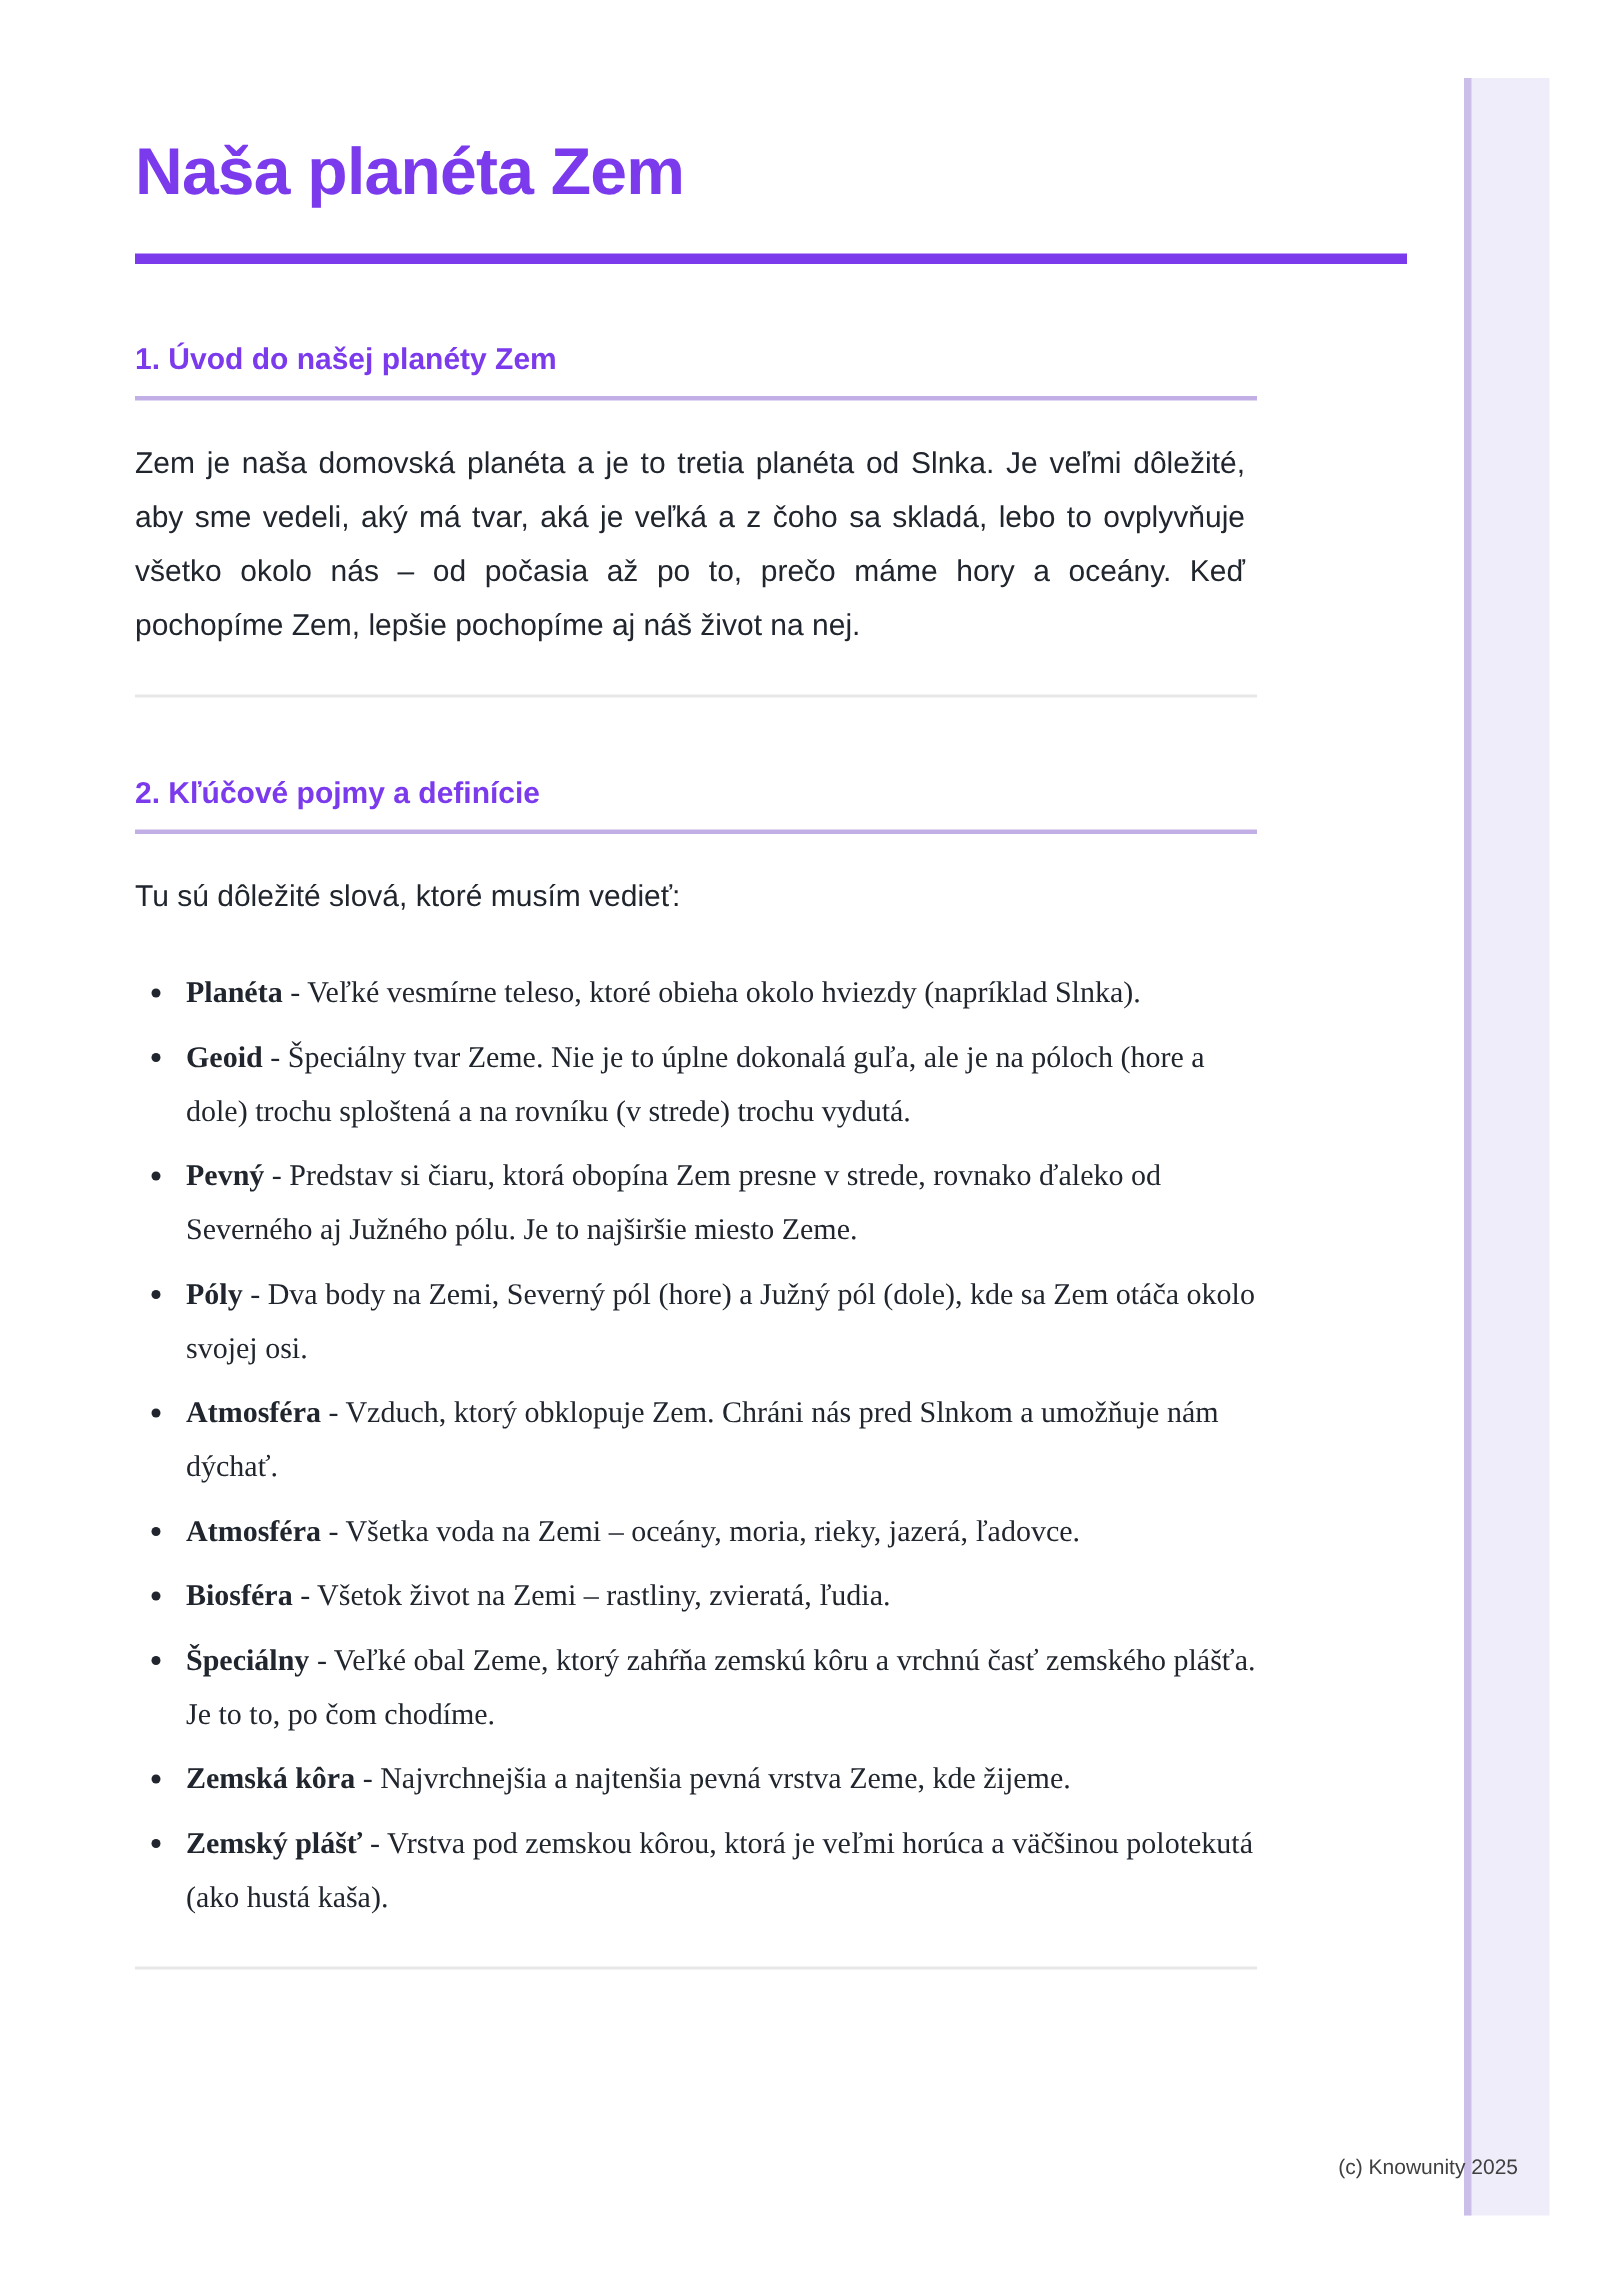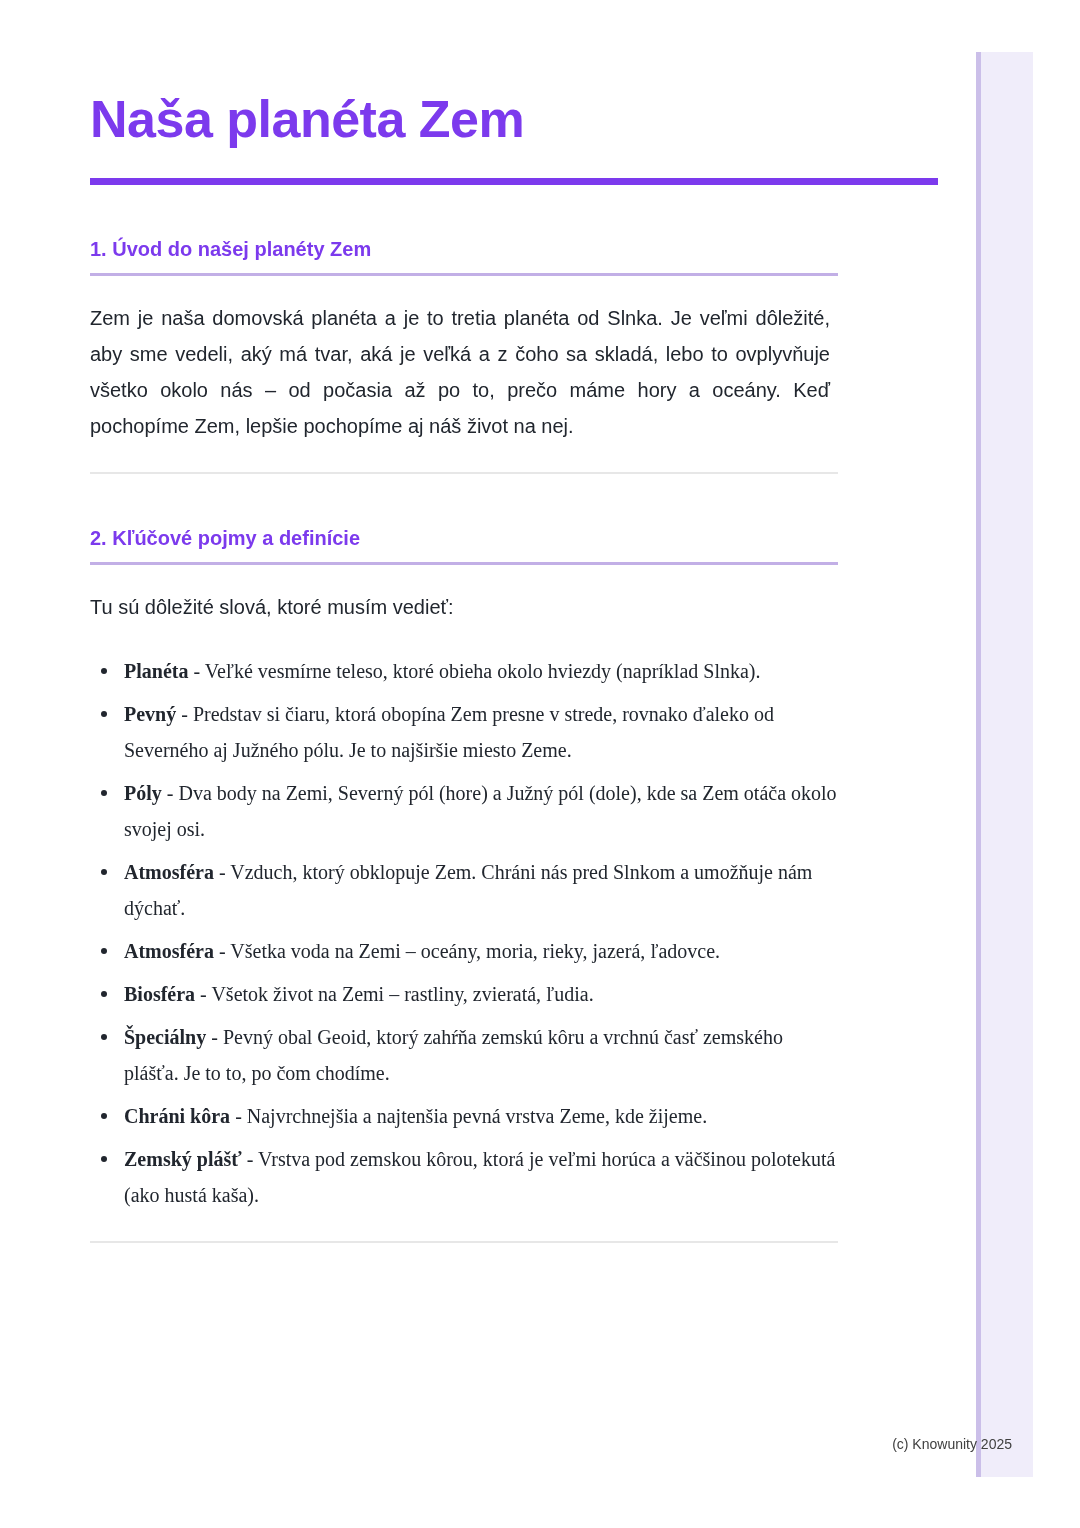--- a/index.html
+++ b/index.html
@@ -20,21 +20,21 @@
     z-index: 1;
   }
   .content {
     position: absolute;
     left: 90px; top: 0;
     width: 848px;
     z-index: 2;
   }
   h1.page-title {
     margin-top: 90px;
-    font-size: 52px;
+    font-size: 44px;
     line-height: 1.15;
     font-weight: bold;
     color: #7c3aed;
     letter-spacing: -0.5px;
   }
   .title-rule {
     margin-top: 28px;
     width: 848px; height: 7px;
     background: #7c3aed;
     border: none;
@@ -119,27 +119,28 @@
     <hr class="divider">
   </section>
 
   <section class="section">
     <h2 class="section-heading">2. Kľúčové pojmy a definície</h2>
     <div class="heading-rule"></div>
     <p class="list-intro">Tu sú dôležité slová, ktoré musím vedieť:</p>
 
     <ul class="term-list">
       <li><span class="dot"></span><span class="term">Planéta</span><span> - </span><span class="def">Veľké vesmírne teleso, ktoré obieha okolo hviezdy (napríklad Slnka).</span></li>
+      <li><span class="dot"></span><span class="term">Geoid</span><span> - </span><span class="def">Špeciálny tvar Zeme. Nie je to úplne dokonalá guľa, ale je na póloch (hore a dole) trochu sploštená a na rovníku (v strede) trochu vydutá.</span></li>
       <li><span class="dot"></span><span class="term">Pevný</span><span> - </span><span class="def">Predstav si čiaru, ktorá obopína Zem presne v strede, rovnako ďaleko od Severného aj Južného pólu. Je to najširšie miesto Zeme.</span></li>
       <li><span class="dot"></span><span class="term">Póly</span><span> - </span><span class="def">Dva body na Zemi, Severný pól (hore) a Južný pól (dole), kde sa Zem otáča okolo svojej osi.</span></li>
       <li><span class="dot"></span><span class="term">Atmosféra</span><span> - </span><span class="def">Vzduch, ktorý obklopuje Zem. Chráni nás pred Slnkom a umožňuje nám dýchať.</span></li>
       <li><span class="dot"></span><span class="term">Atmosféra</span><span> - </span><span class="def">Všetka voda na Zemi – oceány, moria, rieky, jazerá, ľadovce.</span></li>
       <li><span class="dot"></span><span class="term">Biosféra</span><span> - </span><span class="def">Všetok život na Zemi – rastliny, zvieratá, ľudia.</span></li>
-      <li><span class="dot"></span><span class="term">Špeciálny</span><span> - </span><span class="def">Pevný obal Geoid, ktorý zahŕňa zemskú kôru a vrchnú časť zemského plášťa. Je to to, po čom chodíme.</span></li>
-      <li><span class="dot"></span><span class="term">Chráni kôra</span><span> - </span><span class="def">Najvrchnejšia a najtenšia pevná vrstva Zeme, kde žijeme.</span></li>
+      <li><span class="dot"></span><span class="term">Špeciálny</span><span> - </span><span class="def">Veľké obal Zeme, ktorý zahŕňa zemskú kôru a vrchnú časť zemského plášťa. Je to to, po čom chodíme.</span></li>
+      <li><span class="dot"></span><span class="term">Zemská kôra</span><span> - </span><span class="def">Najvrchnejšia a najtenšia pevná vrstva Zeme, kde žijeme.</span></li>
       <li><span class="dot"></span><span class="term">Zemský plášť</span><span> - </span><span class="def">Vrstva pod zemskou kôrou, ktorá je veľmi horúca a väčšinou polotekutá (ako hustá kaša).</span></li>
     </ul>
 
     <hr class="divider">
   </section>
 
 </main>
 
 <div class="footer">(c) Knowunity 2025</div>
 

